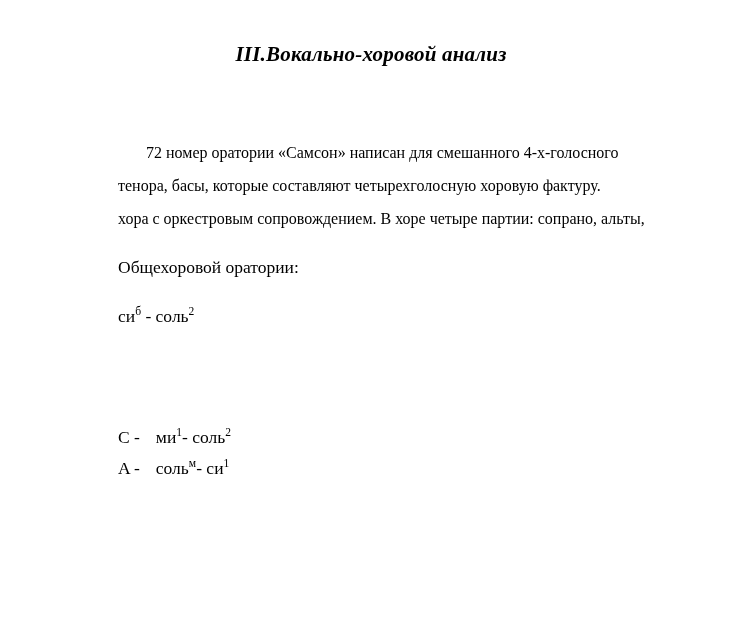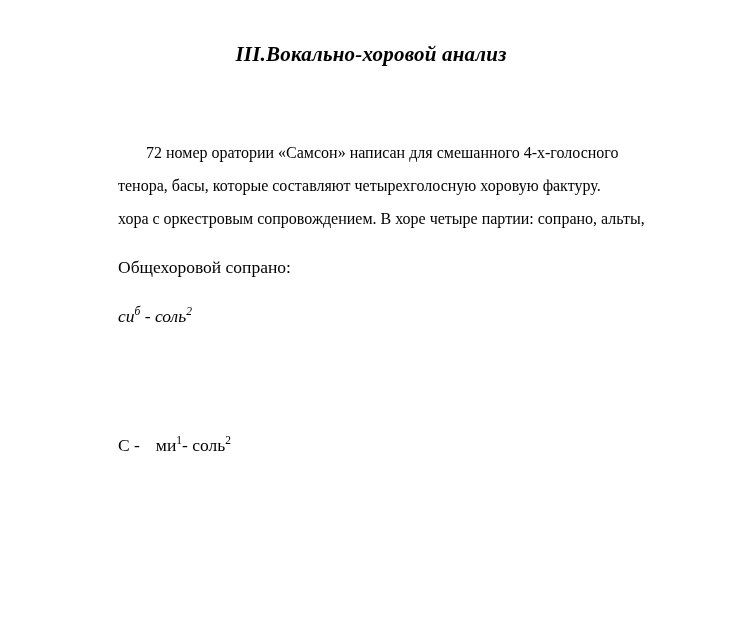--- a/index.html
+++ b/index.html
@@ -64,21 +64,21 @@
   
   .stand-line {
     position: absolute;
     left: 118px;
     font-size: 17.5px;
     line-height: 22px;
     white-space: nowrap;
   }
 
   .range-overall-label { top: 256px; }
-  .range-overall-value { top: 305px; font-style: italic; }
+  .range-overall-value { top: 305px; }
   .range-parts-label   { top: 358px; }
 
   
   .parts-list {
     position: absolute;
     left: 118px;
     top: 422px;
     width: 300px;
   }
   .part-row {
@@ -91,21 +91,20 @@
     display: inline-block;
     min-width: 14px;
   }
   .part-dash {
     display: inline-block;
     padding: 0 4px 0 2px;
   }
   .part-range {
     display: inline-block;
     padding-left: 12px;
-    margin-top: 8px;
   }
 
   sup {
     font-size: 0.66em;
     vertical-align: super;
     line-height: 0;
   }
 
   
   .caret {
@@ -125,31 +124,34 @@
   <h1 class="doc-title">III.Вокально-хоровой анализ</h1>
 
   <div class="body-block">
     <p class="para">
       <span class="line first">72 номер оратории  «Самсон» написан для смешанного 4-х-голосного</span>
       <span class="line">тенора, басы, которые составляют четырехголосную хоровую фактуру.</span>
       <span class="line">хора с оркестровым сопровождением. В хоре четыре партии: сопрано, альты,</span>
     </p>
   </div>
 
-  <div class="stand-line range-overall-label">Общехоровой сопрано:</div>
+  <div class="stand-line range-overall-label">Общехоровой оратории:</div>
 
   <div class="stand-line range-overall-value">
     <span>си</span><sup>б</sup><span> - </span><span>соль</span><sup>2</sup>
   </div>
 
 
   <div class="parts-list">
 
     <div class="part-row">
       <span class="part-voice">С</span><span class="part-dash">-</span><span class="part-range"><span>ми</span><sup>1</sup><span>- </span><span>соль</span><sup>2</sup></span>
     </div>
 
+    <div class="part-row">
+      <span class="part-voice">А</span><span class="part-dash">-</span><span class="part-range"><span>соль</span><sup>м</sup><span>- </span><span>си</span><sup>1</sup></span>
+    </div>
 
 
 
   </div>
 
 </div>
 
 </body></html>

